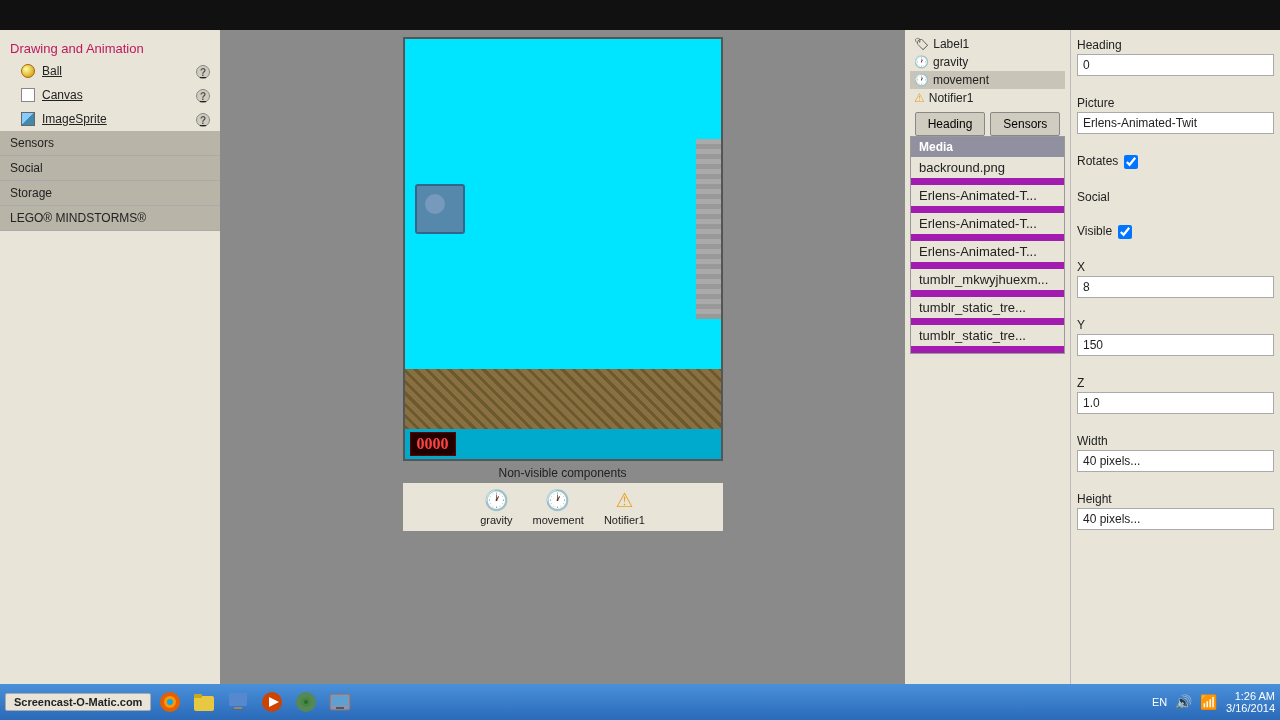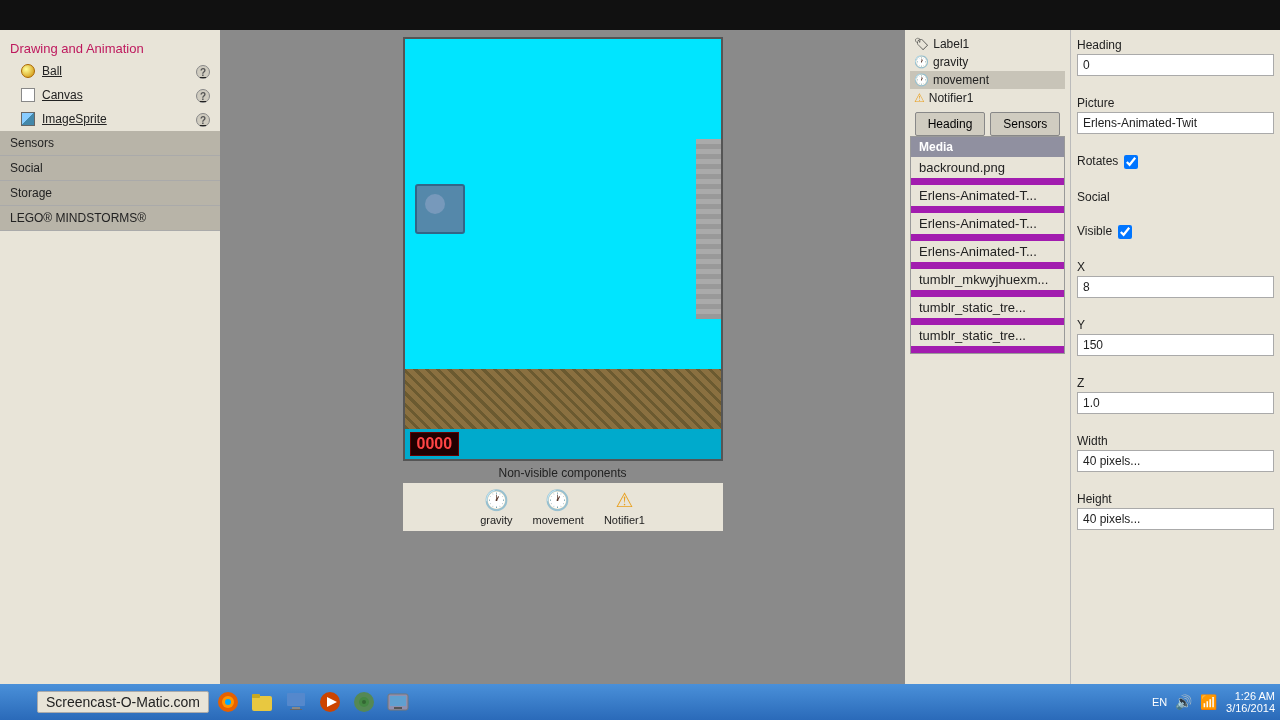--- a/index.html
+++ b/index.html
@@ -190,21 +190,21 @@
       background: #00aacc;
       height: 30px;
       display: flex;
       align-items: center;
       padding: 0 5px;
     }
 
     .score-display {
       background: #220000;
       color: #ff4444;
-      font-family: Liberation Sans, sans-serif;
+      font-family: Liberation Serif, serif;
       font-size: 16px;
       font-weight: bold;
       padding: 2px 6px;
       border: 1px solid #660000;
     }
 
     .non-visible-label {
       text-align: center;
       margin: 5px 0 3px 0;
       font-size: 12px;
@@ -335,25 +335,24 @@
       align-items: center;
       padding: 0 5px;
       gap: 4px;
       flex-shrink: 0;
     }
 
     .taskbar-brand {
       background: #e8e4d8;
       border: 1px solid #aaa;
       padding: 2px 8px;
-      font-size: 14px;
-      font-weight: normal;
+      font-size: 11px;
+      font-weight: bold;
       color: #222;
       border-radius: 2px;
-      margin-left: 32px;
     }
 
     .taskbar-icon {
       width: 30px;
       height: 28px;
       display: flex;
       align-items: center;
       justify-content: center;
       font-size: 18px;
       cursor: pointer;

